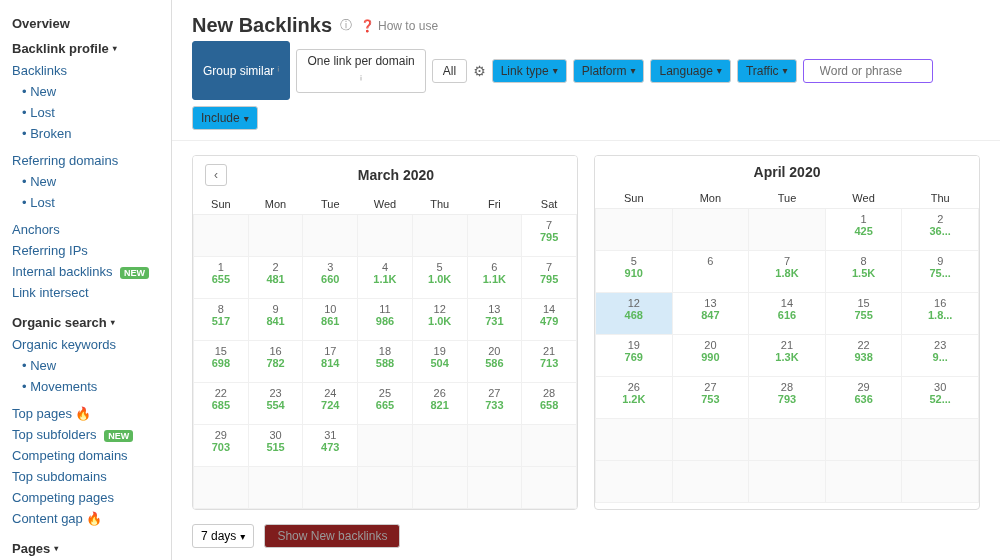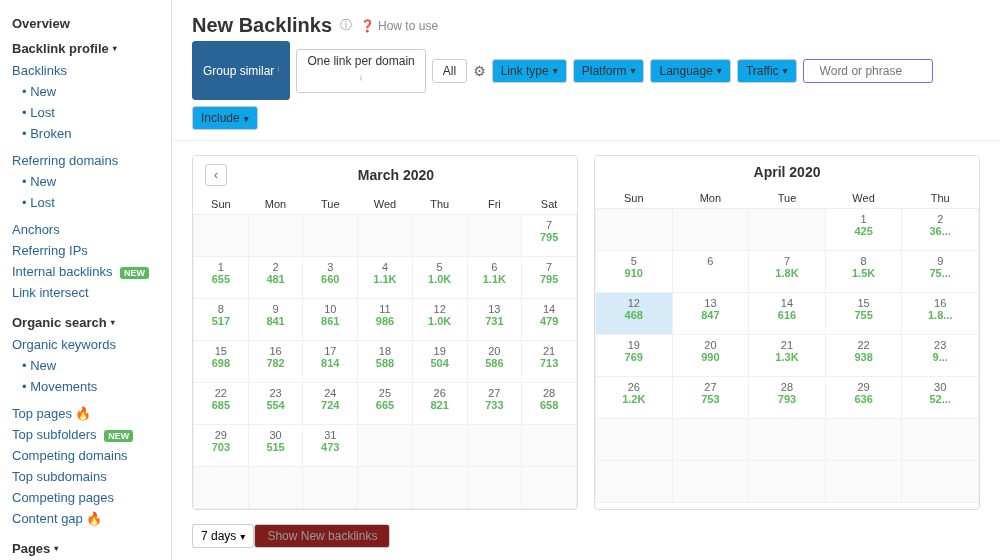--- a/index.html
+++ b/index.html
@@ -207,21 +207,21 @@
     }
     .cal-day { color: #666; font-size: 11px; display: block; }
     .cal-val { color: #5cb85c; font-size: 11px; font-weight: bold; display: block; }
     .cal-val.bold { font-weight: bold; }
     .empty-cell { background: #fafafa; }
 
     
     .bottom-bar {
       display: flex;
       align-items: center;
-      gap: 0;
+      gap: 10px;
       margin-bottom: 10px;
       margin-top: 12px;
     }
     .days-select {
       border: 1px solid #ccc;
       border-radius: 3px;
       padding: 4px 8px;
       font-size: 12px;
       cursor: pointer;
       background: #fff;

